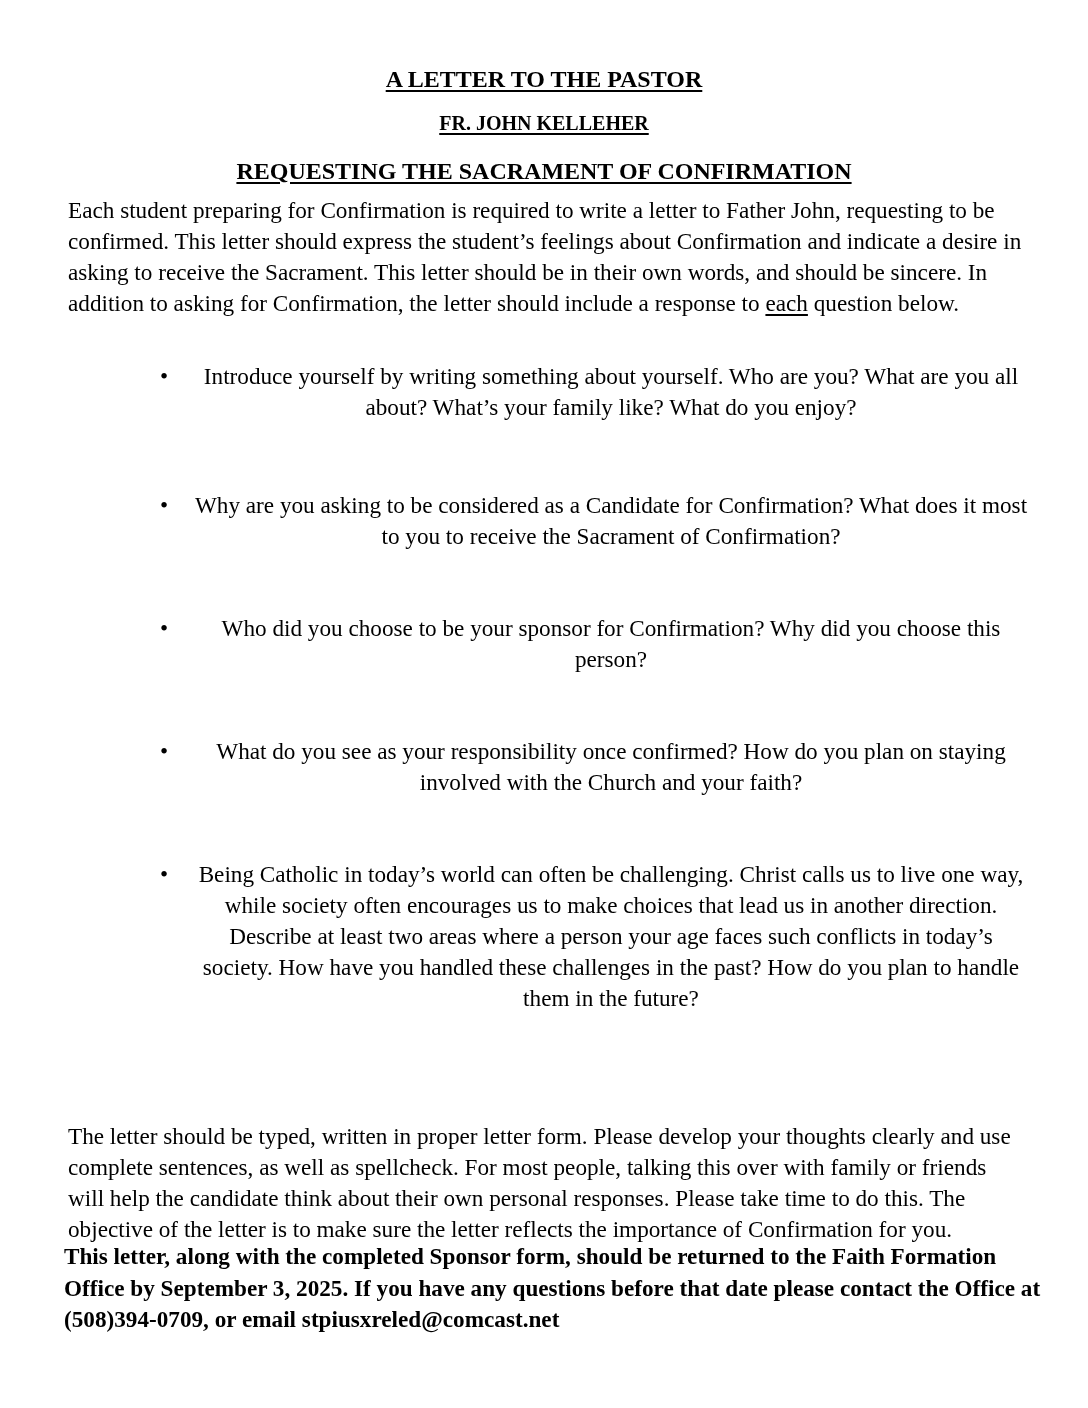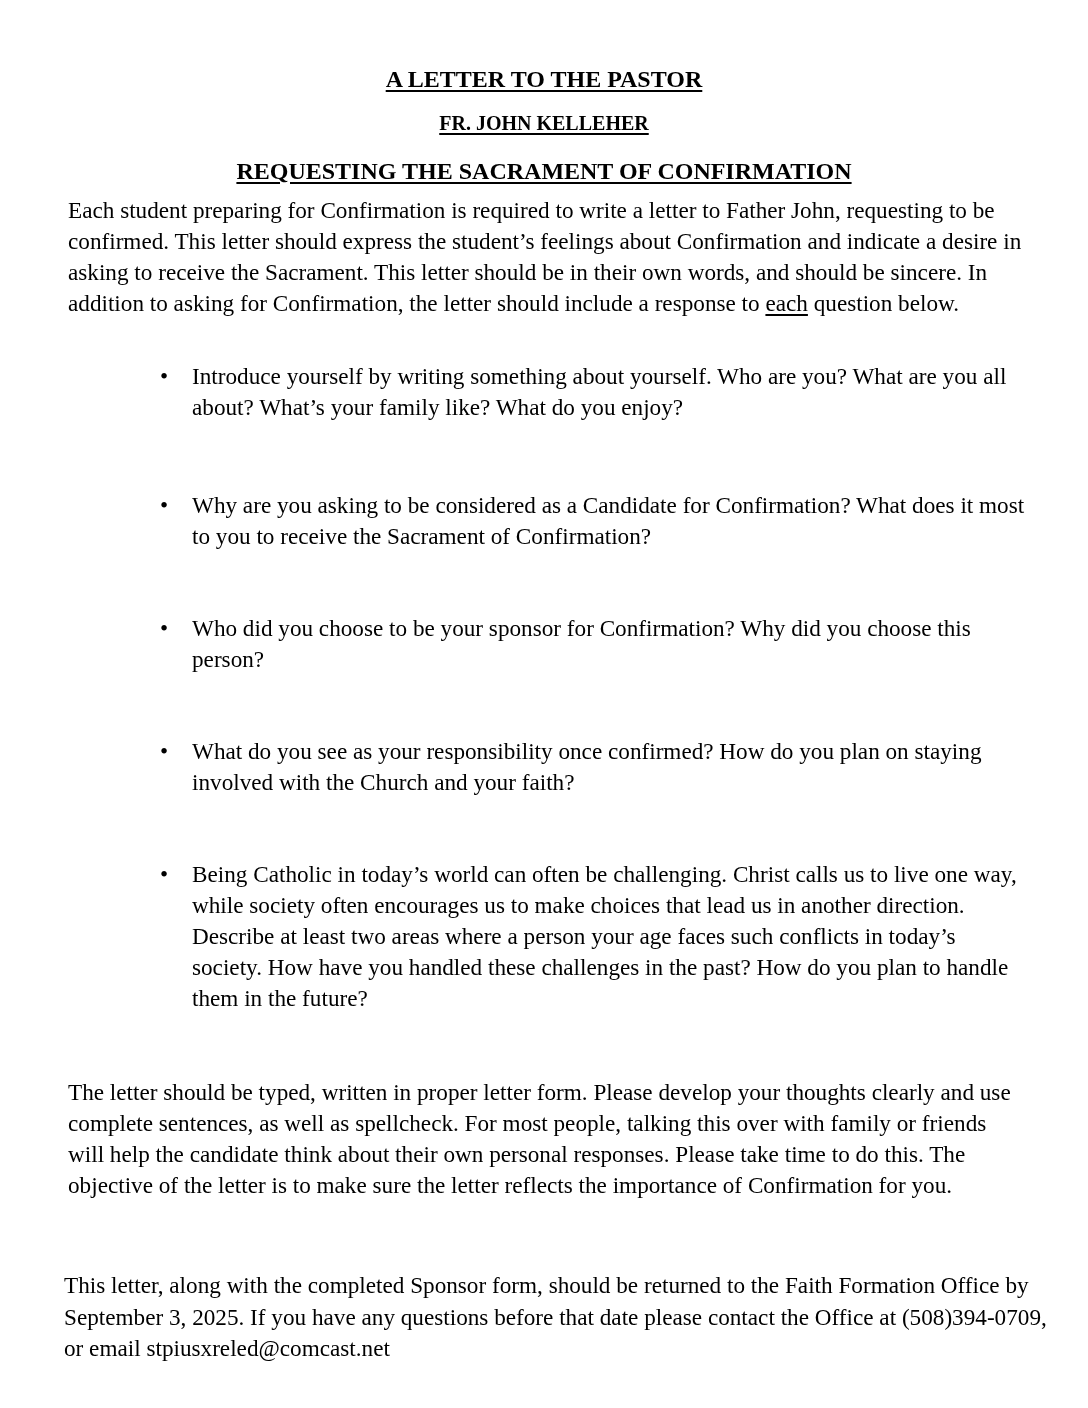--- a/index.html
+++ b/index.html
@@ -36,30 +36,30 @@
 
     .para {
       position: absolute;
       left: 64px;
       width: 960px;
       font-size: 23.2px;
       line-height: 30.9px;
       margin: 4px;
     }
     .intro { top: 191px; }
-    .closing { top: 1073px; }
+    .closing { top: 1117px; }
     .bold-para {
       position: absolute;
       left: 64px;
       width: 990px;
       font-size: 23.2px;
       line-height: 31.5px;
-      font-weight: normal;
+      font-weight: bold;
       margin: 0;
-      top: 1270px;
+      top: 1241px;
     }
     .underline-word { text-decoration: underline; text-underline-offset: 3px; }
 
     .bullet-item {
       position: absolute;
       left: 160px;
       width: 870px;
       display: flex;
       align-items: flex-start;
     }
@@ -67,20 +67,21 @@
       width: 32px;
       flex: 0 0 32px;
       font-size: 23.2px;
       line-height: 30.9px;
       text-align: left;
     }
     .bullet-text {
       font-size: 23.2px;
       line-height: 30.9px;
       flex: 1 1 auto;
+      text-align: center;
     }
     .b1 { top: 361px; }
     .b2 { top: 490px; }
     .b3 { top: 613px; }
     .b4 { top: 736px; }
     .b5 { top: 859px; }
   </style>
 </head>
 <body>
 

